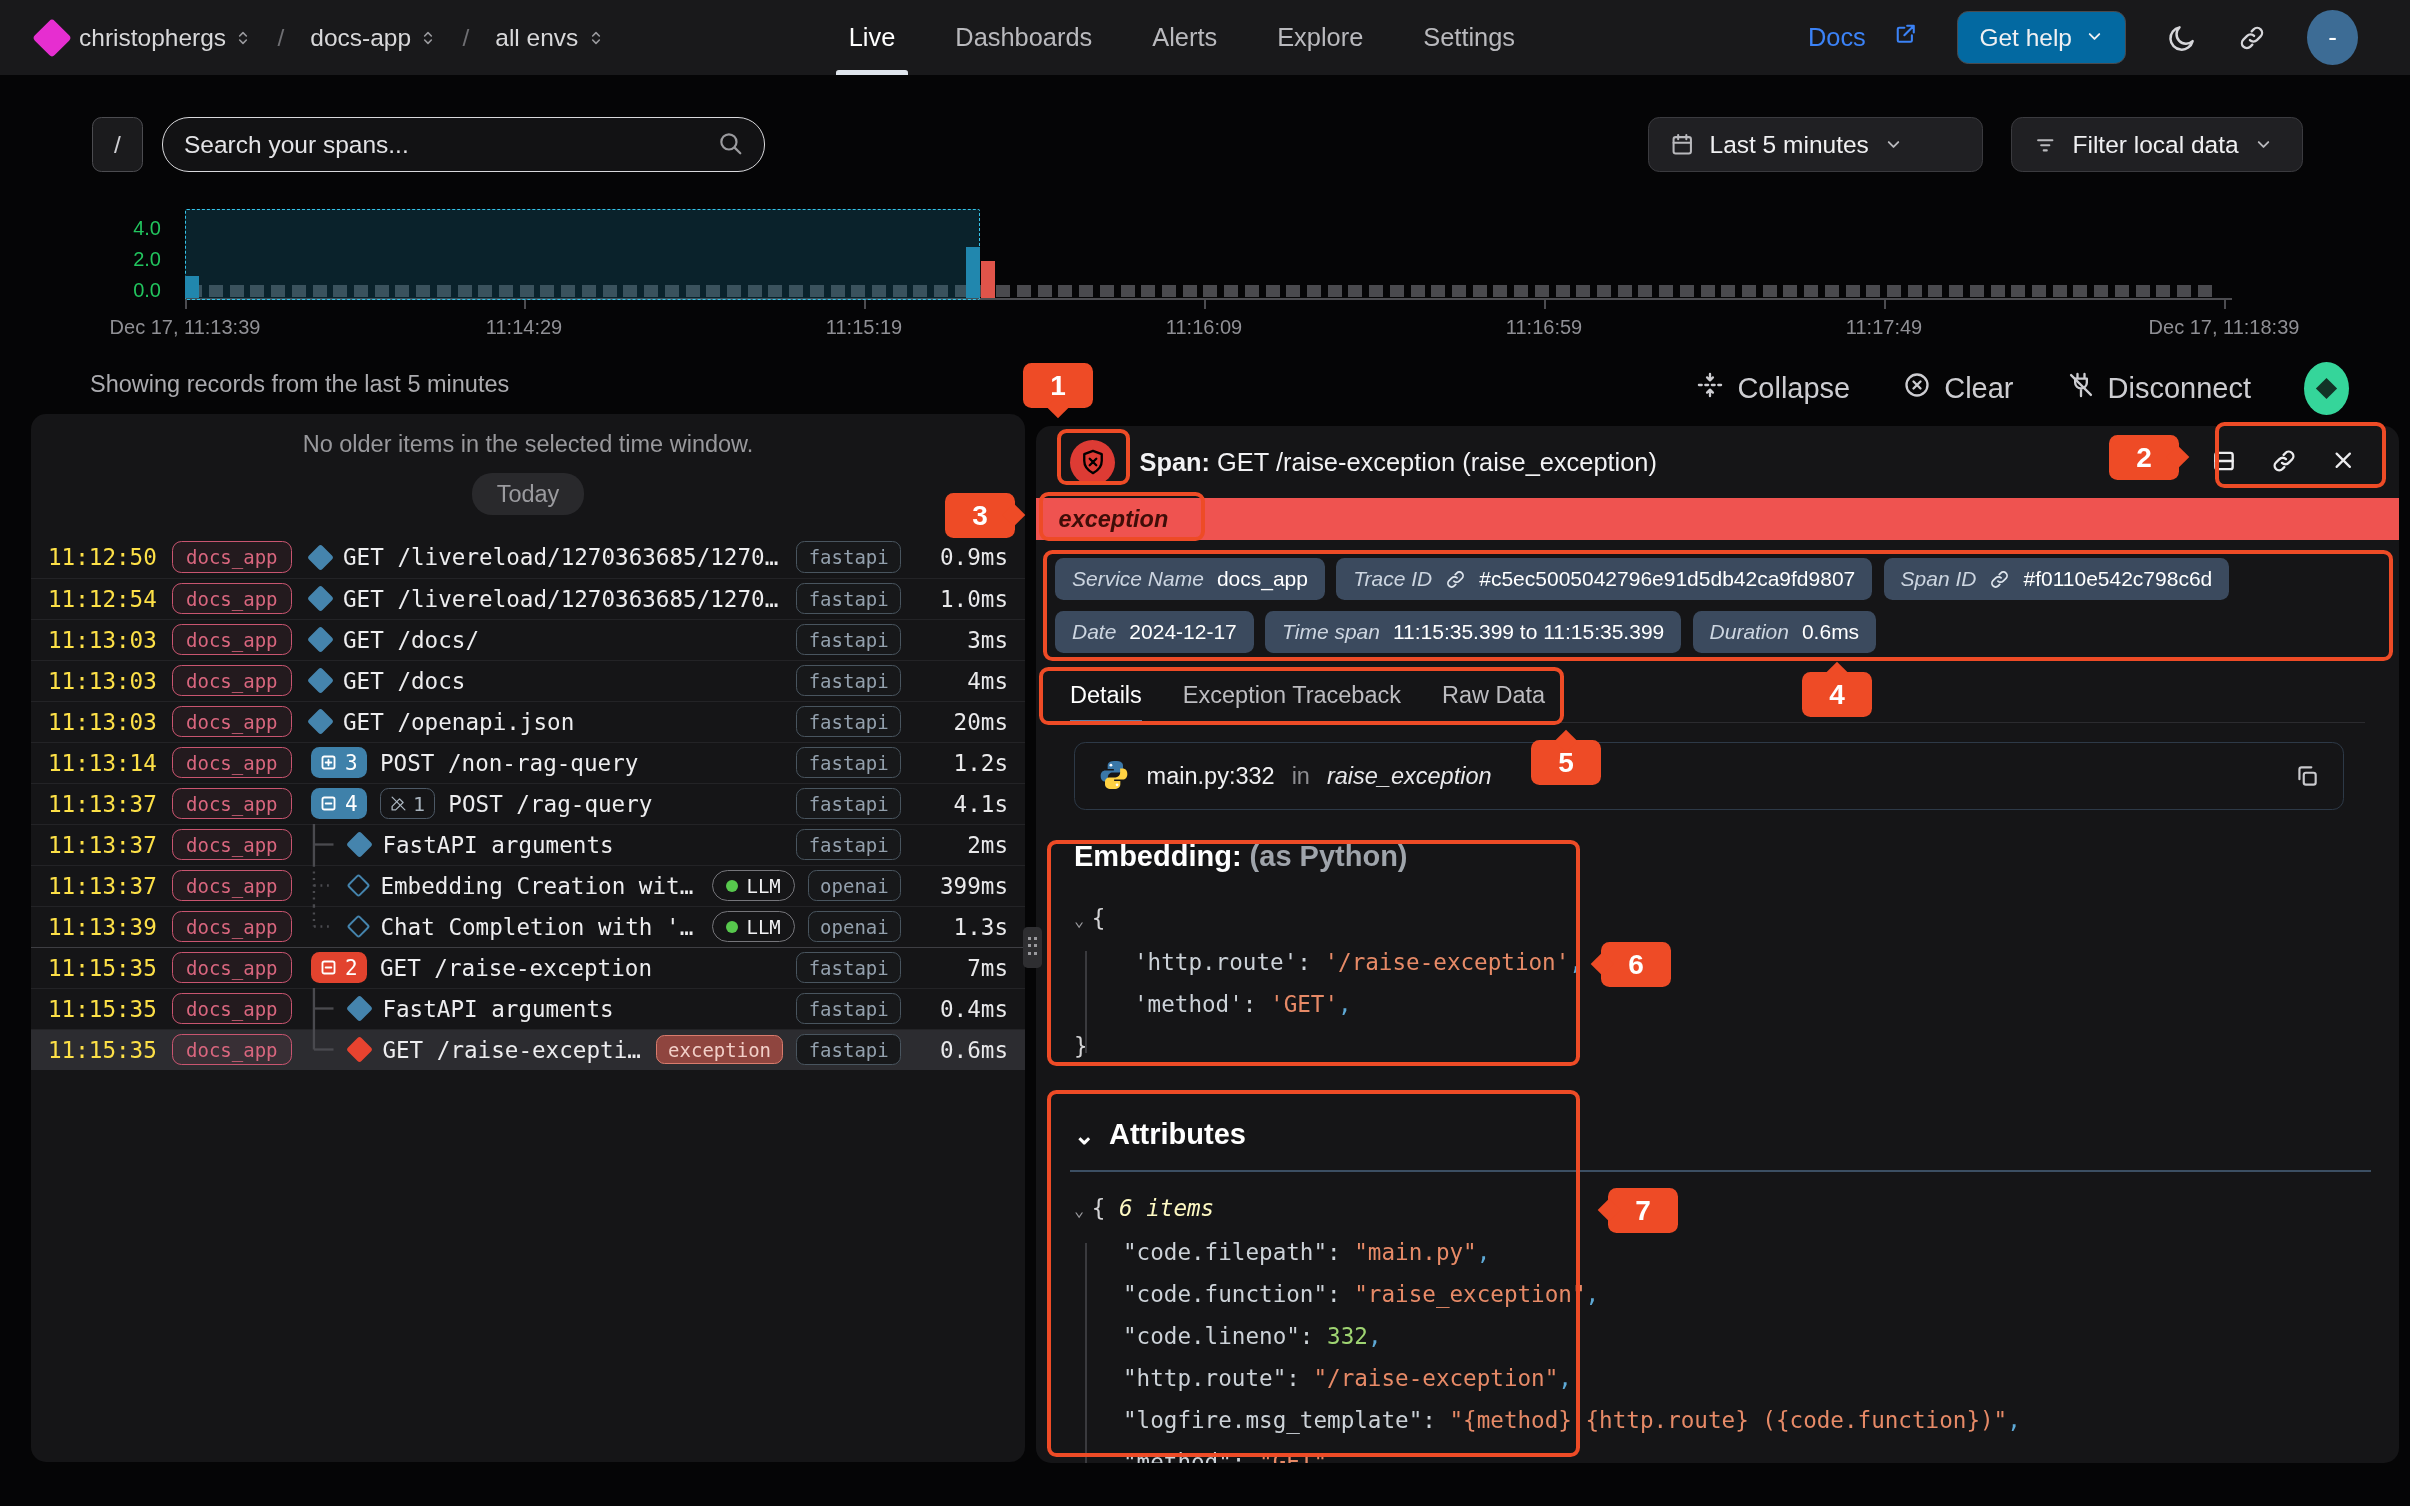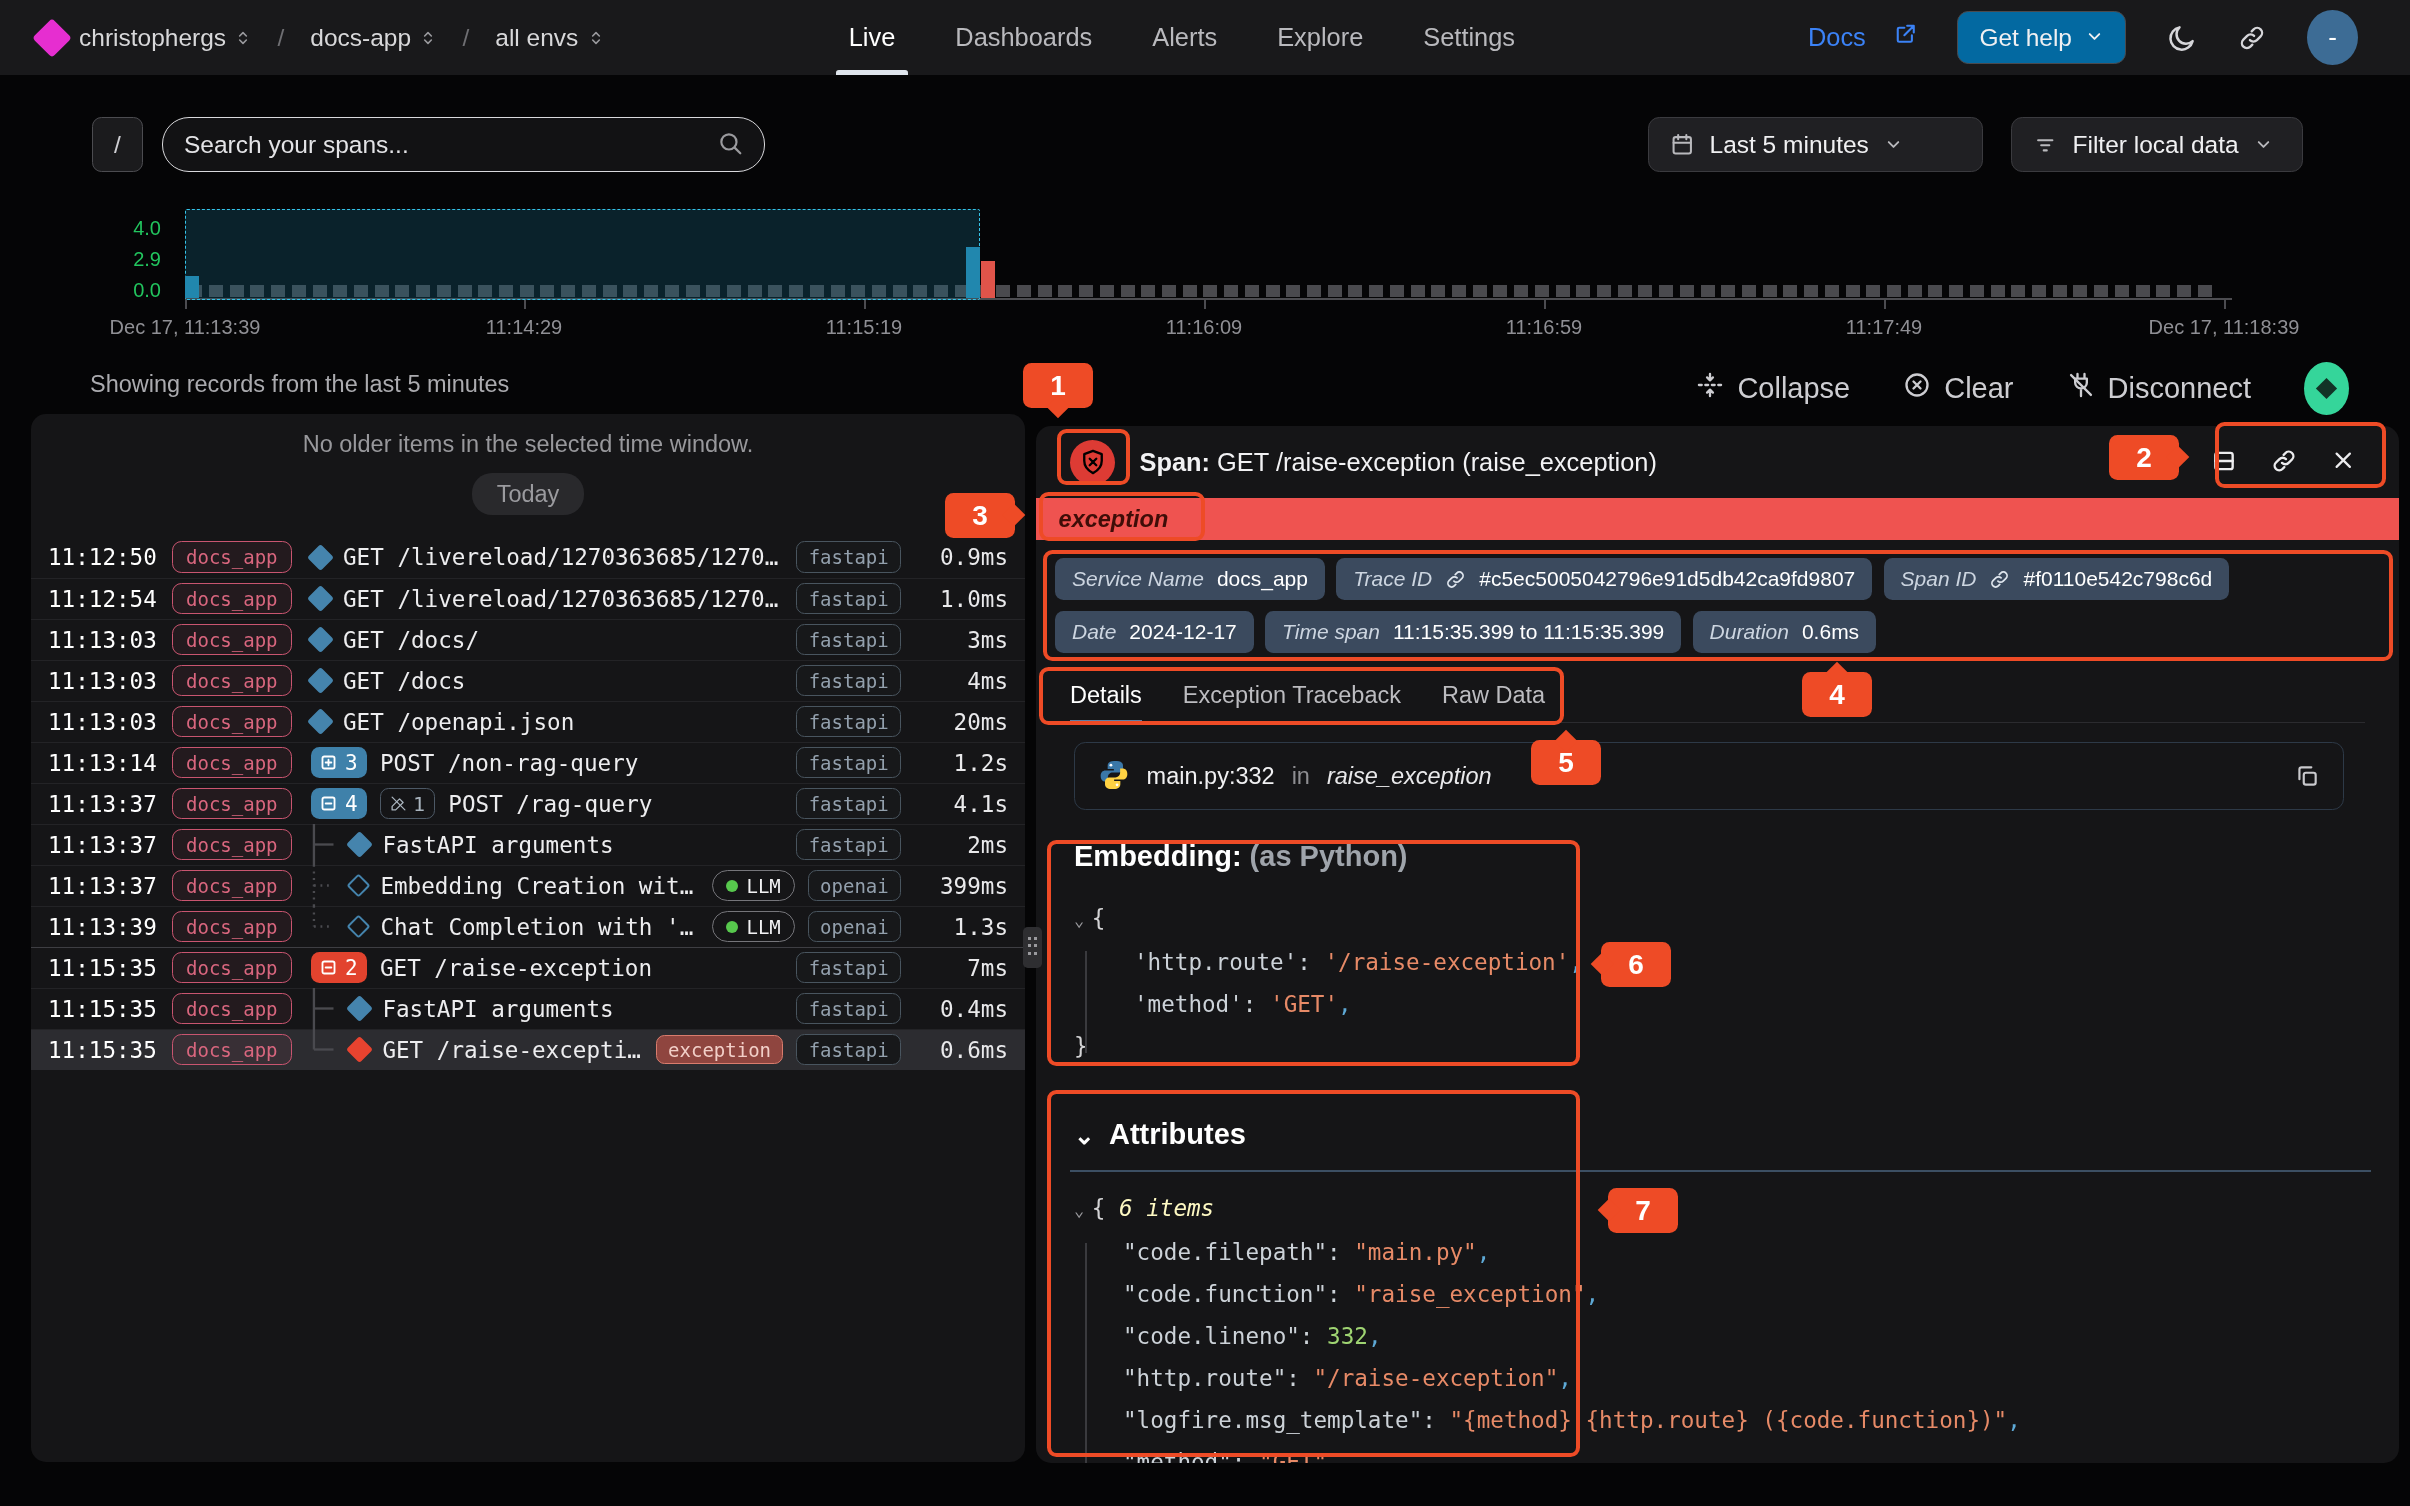--- a/index.html
+++ b/index.html
@@ -65,21 +65,21 @@
 
   
   .empty-note { margin-top:17px; text-align:center; color:#98989c; font-size:23.5px; }
   .today-wrap { display:flex; justify-content:center; margin-top:15px; }
   .today-pill { background:#29292c; color:#9b9b9f; font-size:23.5px; border-radius:20px; padding:7.5px 24.5px; cursor:pointer; }
   #rows { margin-top:21.7px; }
   .row { height:41px; display:flex; align-items:center; padding:0 17px; border-top:1.4px solid #232326; cursor:pointer; }
   .row:first-child { border-top:none; }
   .row.group-start { border-top:1.9px solid #3e3e43; }
   .row.selected { background:#2c2c30; }
-  .r-time { width:124px; color:#ffffff; font-size:22.6px; flex:none; }
+  .r-time { width:124px; color:#fde047; font-size:22.6px; flex:none; }
   .r-svc { width:139px; flex:none; }
   .badge-svc { display:inline-block; border:1.9px solid #c95570; color:#d9667e; background:rgba(201,85,112,.08);
                font-size:19px; border-radius:9.4px; padding:3.8px 13px; }
   .r-main { flex:1; display:flex; align-items:center; gap:13px; min-width:0; }
   .dia { width:19px; height:19px; transform:rotate(45deg); border-radius:2.8px; flex:none; }
   .dia.blue { background:#4584ad; } .dia.red { background:#e8432f; }
   .dia.hollow { background:transparent; border:2.8px solid #4584ad; width:17px; height:17px; }
   .elbow { flex:none; margin-right:1.9px; }
   .xbadge { display:flex; align-items:center; gap:7.5px; color:#fff; border-radius:8.5px; padding:3.8px 9.4px; font-size:21px; flex:none; }
   .xbadge.blue { background:#3f81aa; } .xbadge.red { background:#e2432e; }
@@ -236,21 +236,21 @@
     <span>Filter local data</span>
     <span class="ticon ic-chevdown">
         <svg width="19" height="19" viewBox="0 0 24 24" fill="none" stroke="currentColor" stroke-width="2.4" stroke-linecap="round" stroke-linejoin="round">
           <path d="M6 9l6 6 6-6"></path>
         </svg>
       </span>
   </div>
 
   <div id="chart">
       <div class="ylab" style="top: 27px;">4.0</div>
-      <div class="ylab" style="top: 58px;">2.9</div>
+      <div class="ylab" style="top: 58px;">2.0</div>
       <div class="ylab" style="top: 89px;">0.0</div>
       <div class="axis"></div>
       <div class="blk" style="left: 188px;"></div>
       <div class="blk" style="left: 209px;"></div>
       <div class="blk" style="left: 230px;"></div>
       <div class="blk" style="left: 250px;"></div>
       <div class="blk" style="left: 271px;"></div>
       <div class="blk" style="left: 292px;"></div>
       <div class="blk" style="left: 313px;"></div>
       <div class="blk" style="left: 333px;"></div>

